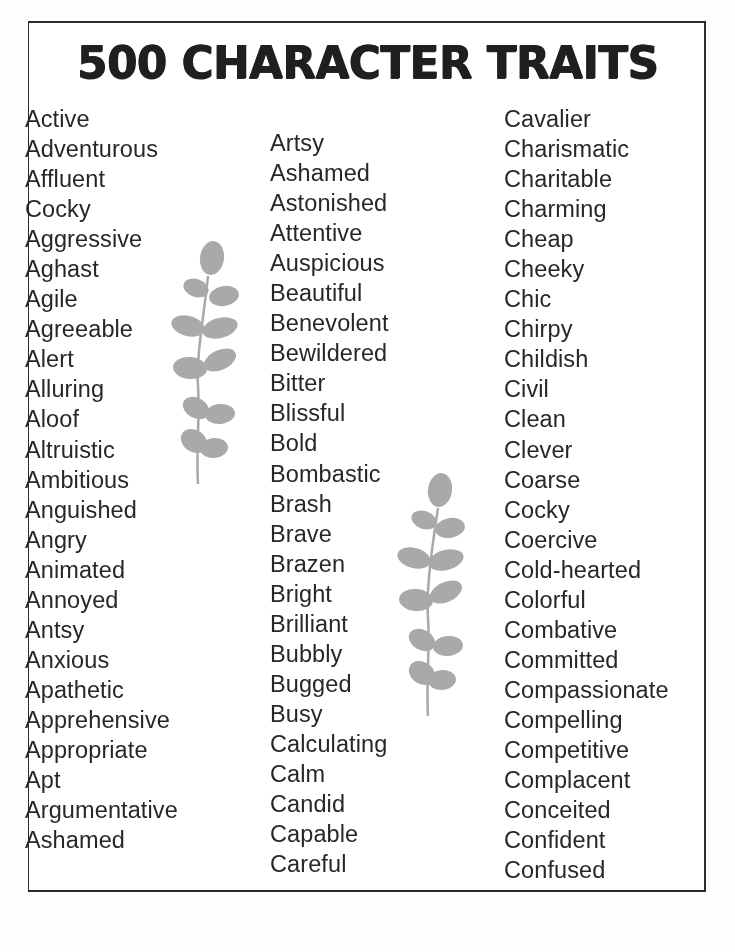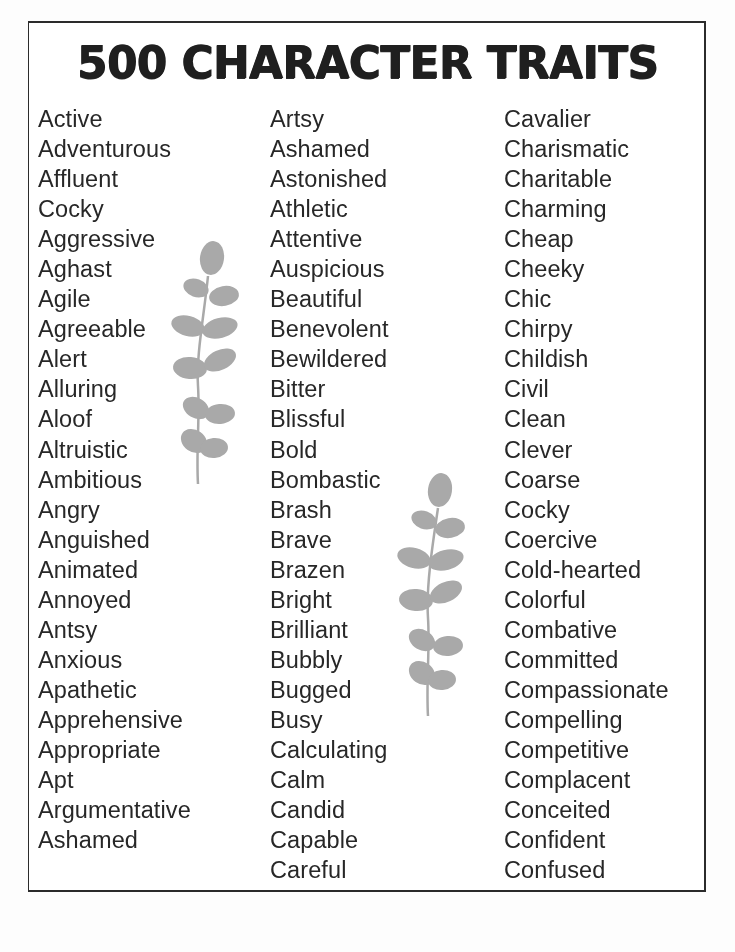--- a/index.html
+++ b/index.html
@@ -43,22 +43,22 @@
       transform-origin: center;
       text-shadow: 1px 0 0 #1f1f1f, 0 1px 0 #2a2a2a;
     }
     .column {
       position: absolute;
       top: 104px;
       margin: 0;
       padding: 0;
       list-style: none;
     }
-    .col-a { left: 38px; }
-    .col-b { left: 270px; }
+    .col-a { left: 25px; }
+    .col-b { left: 270px; margin-top: 24px; }
     .col-c { left: 504px; }
     .column li {
       font-size: 23.5px;
       line-height: 30.05px;
       height: 30.05px;
       white-space: nowrap;
       letter-spacing: 0.1px;
       color: #272727;
     }
     .sprig {
@@ -121,38 +121,37 @@
     <li>Cocky</li>
     <li>Aggressive</li>
     <li>Aghast</li>
     <li>Agile</li>
     <li>Agreeable</li>
     <li>Alert</li>
     <li>Alluring</li>
     <li>Aloof</li>
     <li>Altruistic</li>
     <li>Ambitious</li>
+    <li>Anguished</li>
     <li>Angry</li>
-    <li>Anguished</li>
     <li>Animated</li>
     <li>Annoyed</li>
     <li>Antsy</li>
     <li>Anxious</li>
     <li>Apathetic</li>
     <li>Apprehensive</li>
     <li>Appropriate</li>
     <li>Apt</li>
     <li>Argumentative</li>
     <li>Ashamed</li>
   </ul>
 <ul class="column col-b">
     <li>Artsy</li>
     <li>Ashamed</li>
     <li>Astonished</li>
-    <li>Athletic</li>
     <li>Attentive</li>
     <li>Auspicious</li>
     <li>Beautiful</li>
     <li>Benevolent</li>
     <li>Bewildered</li>
     <li>Bitter</li>
     <li>Blissful</li>
     <li>Bold</li>
     <li>Bombastic</li>
     <li>Brash</li>

